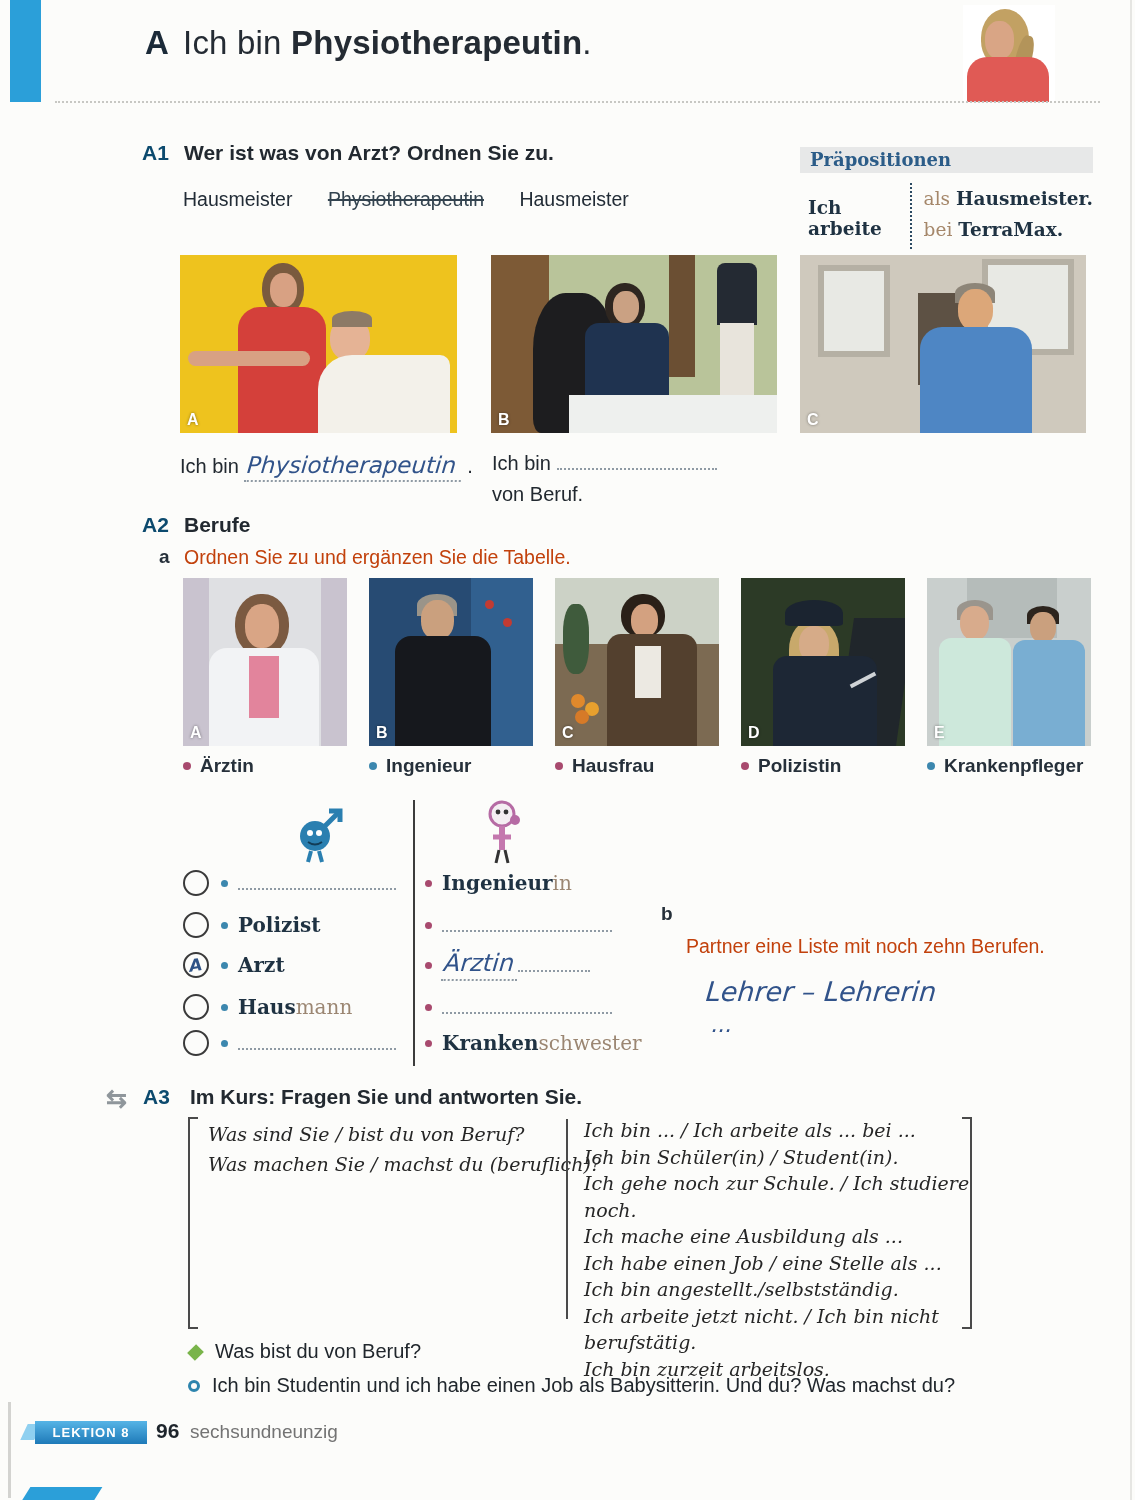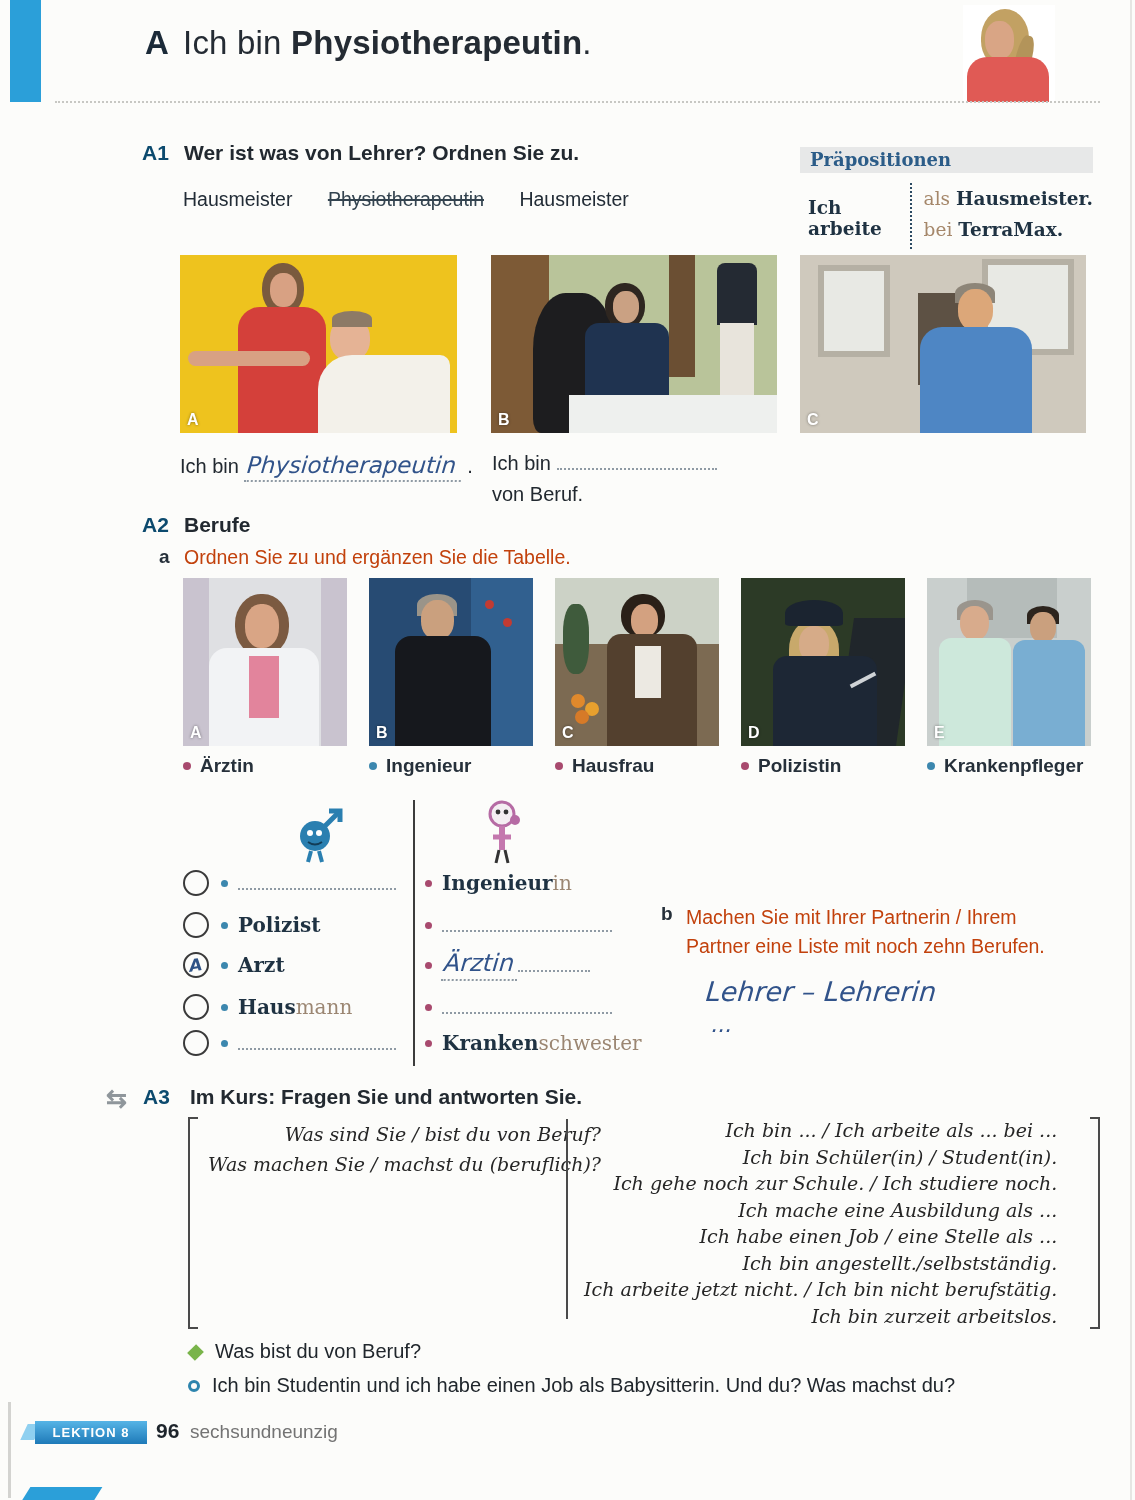--- a/index.html
+++ b/index.html
@@ -65,21 +65,21 @@
   .circ { width:26px; height:26px; border:2.5px solid #3a3a3a; border-radius:50%; margin-right:12px;
           flex:0 0 auto; display:flex; align-items:center; justify-content:center; }
   .circ-mark { font-family:"DejaVu Sans", sans-serif; font-style:italic; font-weight:bold;
                color:#2f5387; font-size:17px; transform:rotate(-8deg); }
   .tdot { width:7px; height:7px; border-radius:50%; flex:0 0 auto; margin-right:10px; }
   .tword { font-weight:bold; }
   .tsuffix { color:#9b8672; font-weight:normal; }
 
   
   .pair-icon { position:absolute; color:#8f969b; font-size:25px; font-weight:bold; }
-  .speech-box { left:188px; top:1114px; width:912px; height:220px;text-align:right; }
+  .speech-box { left:188px; top:1114px; width:784px; height:220px; }
   .bracket-l { position:absolute; left:0; top:3px; width:10px; height:212px;
                border-left:2px solid #4a4a4a; border-top:2px solid #4a4a4a; border-bottom:2px solid #4a4a4a; }
   .bracket-r { position:absolute; right:0; top:3px; width:10px; height:212px;
                border-right:2px solid #4a4a4a; border-top:2px solid #4a4a4a; border-bottom:2px solid #4a4a4a; }
   .sb-questions { position:absolute; left:20px; top:5px; font-family:"DejaVu Serif", serif;
                   font-style:italic; font-size:19px; line-height:30px; color:#262626; }
   .sb-vdiv { position:absolute; left:378px; top:5px; height:200px; border-left:2px solid #4a4a4a; }
   .sb-answers { position:absolute; left:396px; top:3px; font-family:"DejaVu Serif", serif;
                 font-style:italic; font-size:19px; line-height:26.5px; color:#262626; }
 
@@ -114,21 +114,21 @@
   </div>
   <div class="abs portrait">
     <div class="sh" style="left:18px;top:4px;width:48px;height:58px;background:#c2a163;border-radius:50% 50% 45% 45%;"></div>
     <div class="sh" style="left:52px;top:30px;width:16px;height:52px;background:#b3945a;border-radius:40%;transform:rotate(14deg);"></div>
     <div class="sh" style="left:22px;top:16px;width:29px;height:38px;background:#d9a585;border-radius:46%;"></div>
     <div class="sh" style="left:4px;top:52px;width:82px;height:45px;background:#e05a55;border-radius:20px 20px 0 0;"></div>
   </div>
   <div class="abs header-rule"></div>
 
   <div class="sec-num" style="left:142px;top:141px;">A1</div>
-  <div class="sec-head" style="left:184px;top:141px;">Wer ist was von Lehrer? Ordnen Sie zu.</div>
+  <div class="sec-head" style="left:184px;top:141px;">Wer ist was von Arzt? Ordnen Sie zu.</div>
 
   <div class="abs word-bank">
     <span>Hausmeister</span>
     <span class="struck">Physiotherapeutin</span>
     <span>Hausmeister</span>
   </div>
 
   <div class="abs grammar-box">
     <div class="gb-title">Präpositionen</div>
     <div class="gb-body">
@@ -326,21 +326,21 @@
       <span class="blank" style="width:170px;"></span>
     </div>
     <div class="trow" style="left:242px;top:230px;">
       <span class="tdot b-pink"></span>
       <span><span class="tword">Kranken</span><span class="tsuffix">schwester</span></span>
     </div>
   </div>
 
   <div class="sub-label" style="left:661px;top:903px;">b</div>
   <div class="sub-text" style="left:686px;top:903px;line-height:29px;">
-    <span>Machen Sie mit Ihrer Partnerin / Ihrem</span><br>
+    <br>
     <span>Partner eine Liste mit noch zehn Berufen.</span>
   </div>
   <div class="abs hand" style="left:706px;top:976px;font-size:27px;">Lehrer – Lehrerin</div>
   <div class="abs hand" style="left:712px;top:1012px;font-size:22px;">...</div>
 
   <div class="pair-icon" style="left:106px;top:1084px;">⇆</div>
   <div class="sec-num" style="left:143px;top:1085px;">A3</div>
   <div class="sec-head" style="left:190px;top:1085px;">Im Kurs: Fragen Sie und antworten Sie.</div>
 
   <div class="abs speech-box">

